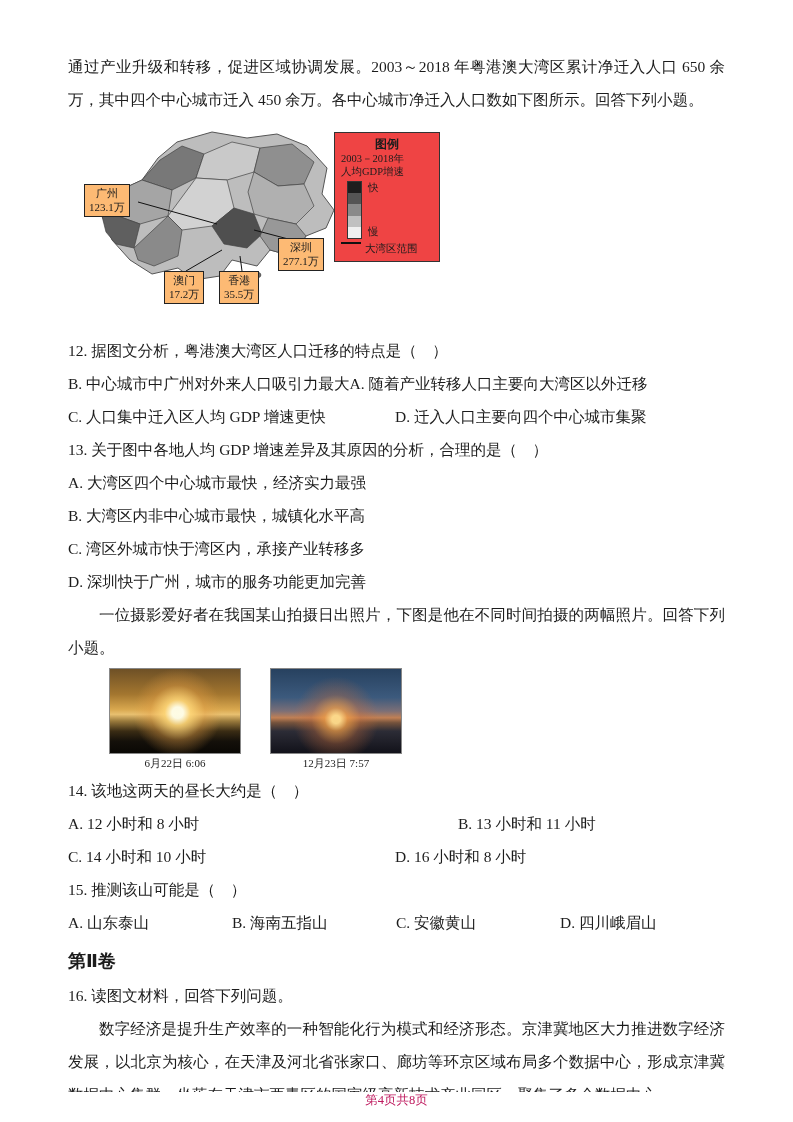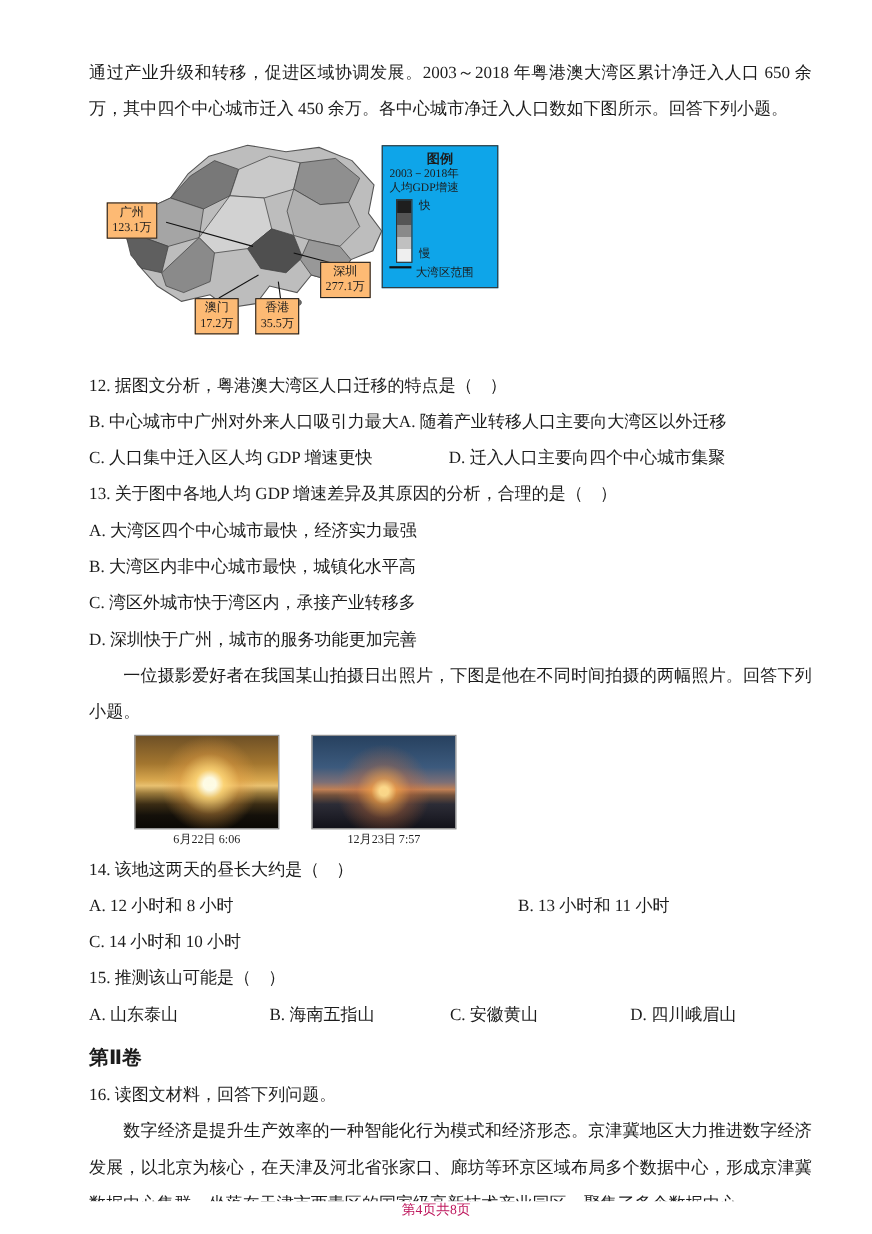--- a/index.html
+++ b/index.html
@@ -1,31 +1,31 @@
 <!DOCTYPE html>
 <html><head>
 <meta charset="utf-8">
 <style>
   html,body{margin:0;padding:0;background:#ffffff;}
   .page{position:relative;width:793px;height:1122px;background:#ffffff;overflow:hidden;
         font-family:"Liberation Serif","DejaVu Serif",serif;color:#1c1c1c;font-size:15.5px;line-height:33px;}
-  .content{position:absolute;left:68px;top:50px;width:657px;margin-left:13px;}
+  .content{position:absolute;left:68px;top:50px;width:657px;}
   p{margin:0;text-align:justify;}
   .indent{text-indent:2em;}
   .opt-row{display:flex;}
   .opt{display:inline-block;}
   .w50{width:327px;flex:0 0 327px;}
   .w60{width:390px;flex:0 0 390px;}
   .w25{width:164px;flex:0 0 164px;}
   
   .map-wrap{position:relative;width:352px;height:202px;margin:12px 0 4px 14px;}
   .map-svg{position:absolute;left:0;top:0;}
   .map-label{position:absolute;border:1px solid #222;background:#fdba74;text-align:center;
              font-size:11px;line-height:13.5px;padding:2px 4px;white-space:nowrap;}
-  .legend{position:absolute;left:252px;top:4px;width:92px;border:1px solid #333;background:#0ea5e9;
+  .legend{position:absolute;left:252px;top:4px;width:92px;border:1px solid #333;background:#ef4444;
           padding:3px 6px 5px;font-size:10.5px;line-height:14px;}
   .lg-title{text-align:center;font-size:12px;font-weight:bold;line-height:16px;}
   .lg-sub{line-height:13px;}
   .lg-bar-row{display:flex;align-items:stretch;margin:3px 0 3px 6px;height:58px;}
   .lg-bar{width:13px;height:56px;border:1px solid #333;
           background:linear-gradient(to bottom,#1e1e1e 0%,#1e1e1e 20%,#555 20%,#555 40%,
                      #8a8a8a 40%,#8a8a8a 60%,#c0c0c0 60%,#c0c0c0 80%,#efefef 80%);}
   .lg-bar-labels{display:flex;flex-direction:column;justify-content:space-between;margin-left:6px;}
   .lg-range{display:flex;align-items:flex-start;line-height:14px;}
   .lg-line{display:inline-block;width:20px;border-top:2px solid #111;margin-right:4px;}
@@ -150,20 +150,21 @@
       </div>
     </div>
 
     <p>14. 该地这两天的昼长大约是（　）</p>
     <div class="opt-row">
       <span class="opt w60">A. 12 小时和 8 小时</span>
       <span class="opt">B. 13 小时和 11 小时</span>
     </div>
     <div class="opt-row">
       <span class="opt w50">C. 14 小时和 10 小时</span>
+      <span class="opt">D. 16 小时和 8 小时</span>
     </div>
 
     <p>15. 推测该山可能是（　）</p>
     <div class="opt-row">
       <span class="opt w25">A. 山东泰山</span>
       <span class="opt w25">B. 海南五指山</span>
       <span class="opt w25">C. 安徽黄山</span>
       <span class="opt">D. 四川峨眉山</span>
     </div>
 

